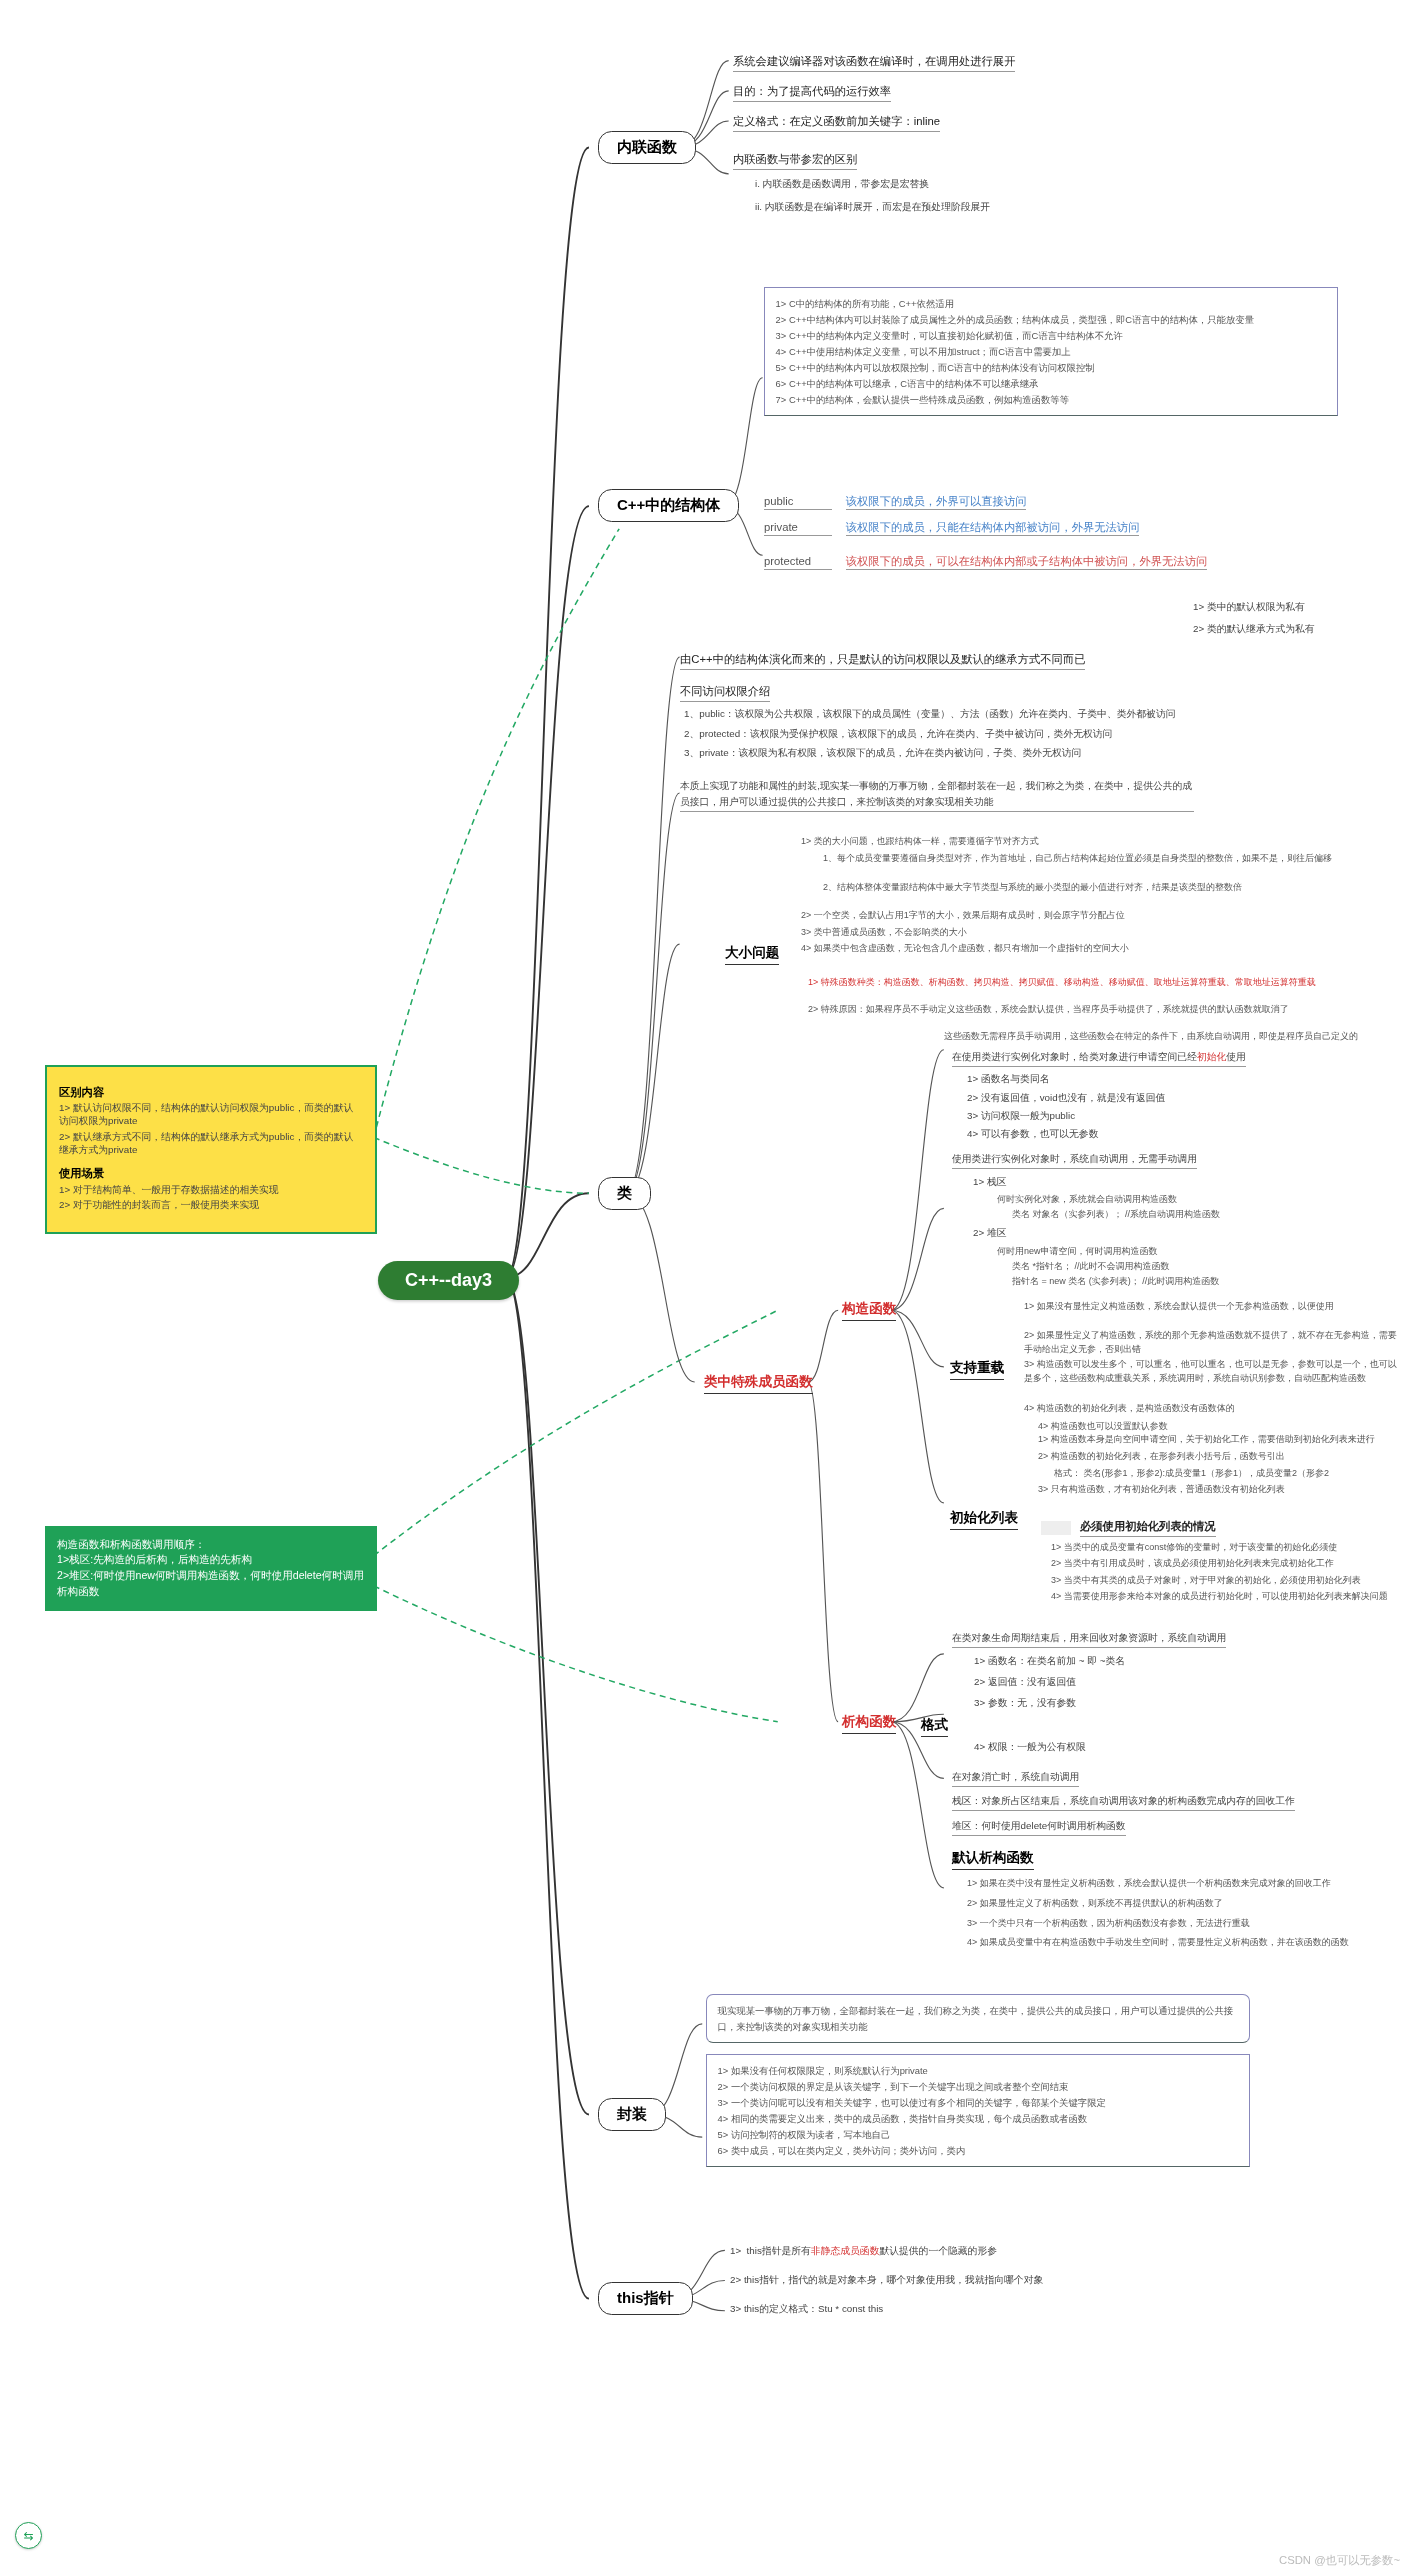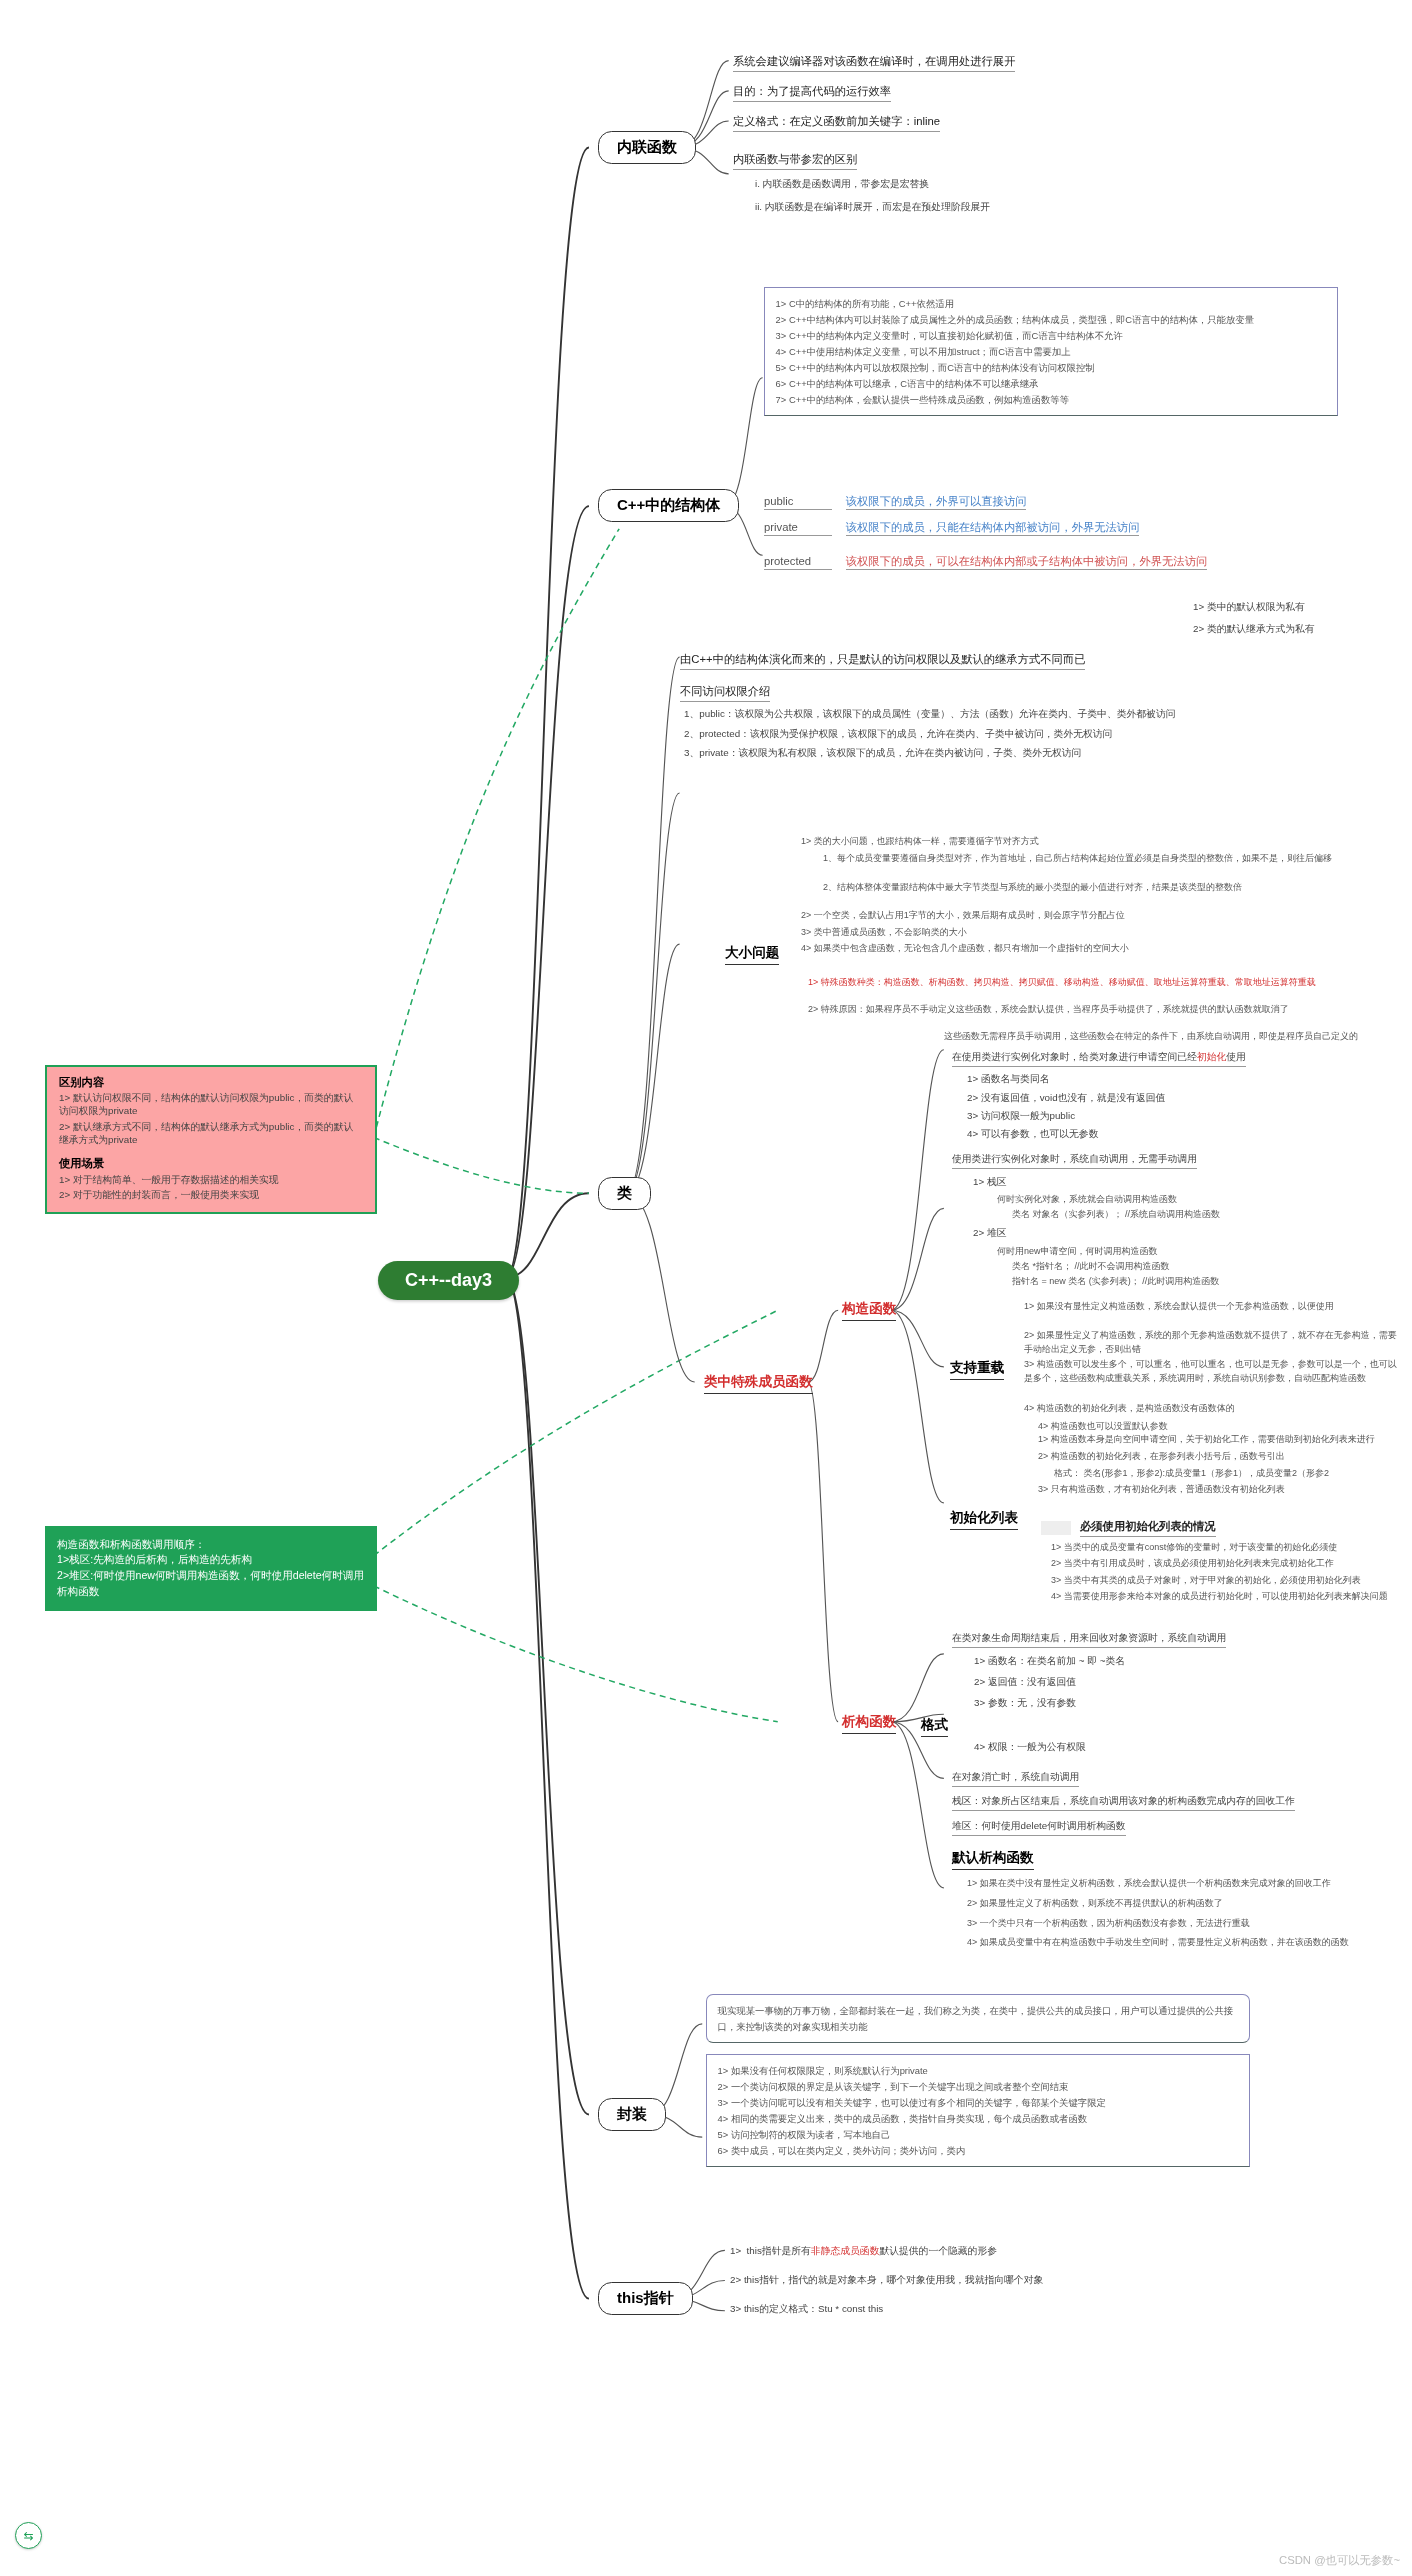--- a/index.html
+++ b/index.html
@@ -67,22 +67,22 @@
   .textline.small { font-size: 9.8px; color: #444; }
   .textline.tiny { font-size: 9px; color: #555; }
   .ul-border {
     border-bottom: 0.8px solid #999;
     padding-bottom: 1.5px;
     display: inline-block;
   }
   .greenbox1 {
     position: absolute;
     border: 2.3px solid #1fa157;
-    background: #fca5a5;
-    padding: 8px 12px;
+    background: #fde047;
+    padding: 18px 12px;
     width: 332px;
     font-size: 9.8px;
   }
   .greenbox1 b { font-size: 11.3px; }
   .greenbox1 .row { margin: 2.3px 0; color: #444; }
   .greenbox2 {
     position: absolute;
     background: #1fa157;
     color: #fff;
     padding: 10.6px 12px;
@@ -252,20 +252,21 @@
 
 <div class="textline" style="left:680px; top:651px; width:483px;"><span class="ul-border">由C++中的结构体演化而来的，只是默认的访问权限以及默认的继承方式不同而已</span></div>
 <div class="textline small" style="left:1193px; top:600px;">1&gt;  类中的默认权限为私有</div>
 <div class="textline small" style="left:1193px; top:622px;">2&gt;  类的默认继承方式为私有</div>
 
 <div class="textline" style="left:680px; top:683px;"><span class="ul-border">不同访问权限介绍</span></div>
 <div class="textline small" style="left:684px; top:707px; width:680px;">1、public：该权限为公共权限，该权限下的成员属性（变量）、方法（函数）允许在类内、子类中、类外都被访问</div>
 <div class="textline small" style="left:684px; top:727px; width:680px;">2、protected：该权限为受保护权限，该权限下的成员，允许在类内、子类中被访问，类外无权访问</div>
 <div class="textline small" style="left:684px; top:746px; width:680px;">3、private：该权限为私有权限，该权限下的成员，允许在类内被访问，子类、类外无权访问</div>
 
+<div class="textline small" style="left:680px; top:778px; width:514px;"><span class="ul-border" style="line-height:1.6">本质上实现了功能和属性的封装,现实某一事物的万事万物，全部都封装在一起，我们称之为类，在类中，提供公共的成员接口，用户可以通过提供的公共接口，来控制该类的对象实现相关功能</span></div>
 
 <div class="sub-bold" style="left:725px; top:944px;">大小问题</div>
 <div class="textline tiny" style="left:801px; top:835px; width:559px;">1&gt;  类的大小问题，也跟结构体一样，需要遵循字节对齐方式</div>
 <div class="textline tiny" style="left:823px; top:852px; width:559px;">   1、每个成员变量要遵循自身类型对齐，作为首地址，自己所占结构体起始位置必须是自身类型的整数倍，如果不是，则往后偏移</div>
 <div class="textline tiny" style="left:823px; top:881px; width:559px;">   2、结构体整体变量跟结构体中最大字节类型与系统的最小类型的最小值进行对齐，结果是该类型的整数倍</div>
 <div class="textline tiny" style="left:801px; top:909px; width:559px;">2&gt;  一个空类，会默认占用1字节的大小，效果后期有成员时，则会原字节分配占位</div>
 <div class="textline tiny" style="left:801px; top:926px; width:559px;">3&gt;  类中普通成员函数，不会影响类的大小</div>
 <div class="textline tiny" style="left:801px; top:942px; width:559px;">4&gt;  如果类中包含虚函数，无论包含几个虚函数，都只有增加一个虚指针的空间大小</div>
 
 <div class="textline tiny" style="left:808px; top:976px; width:574px;">

